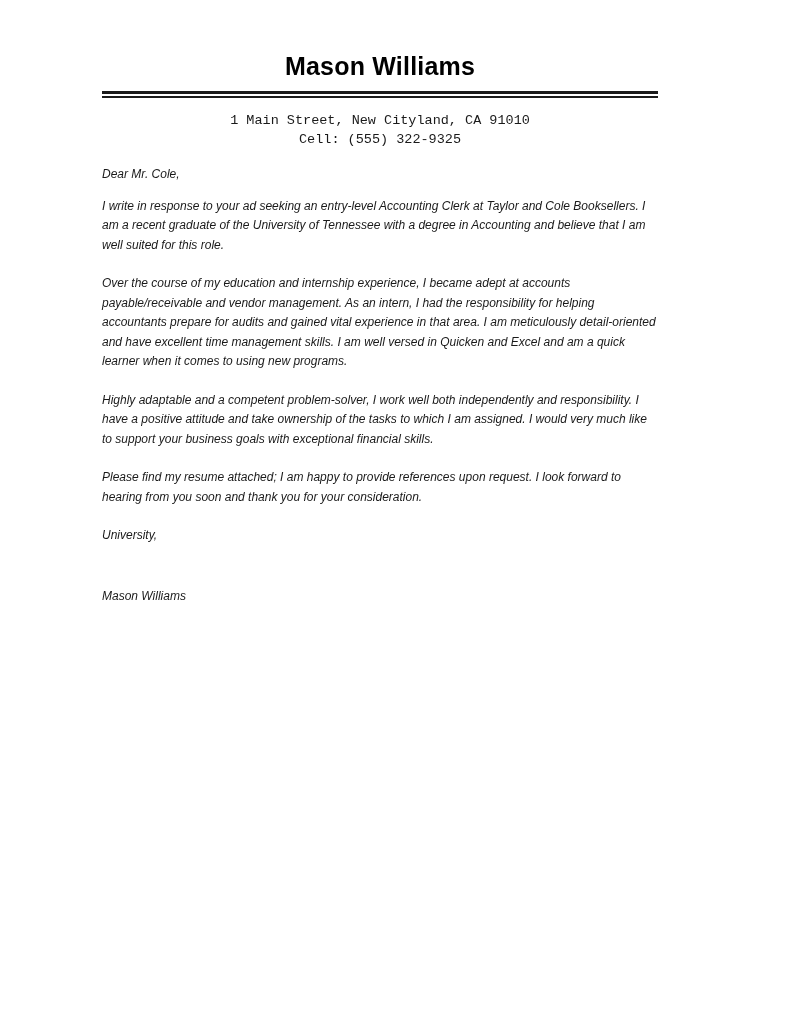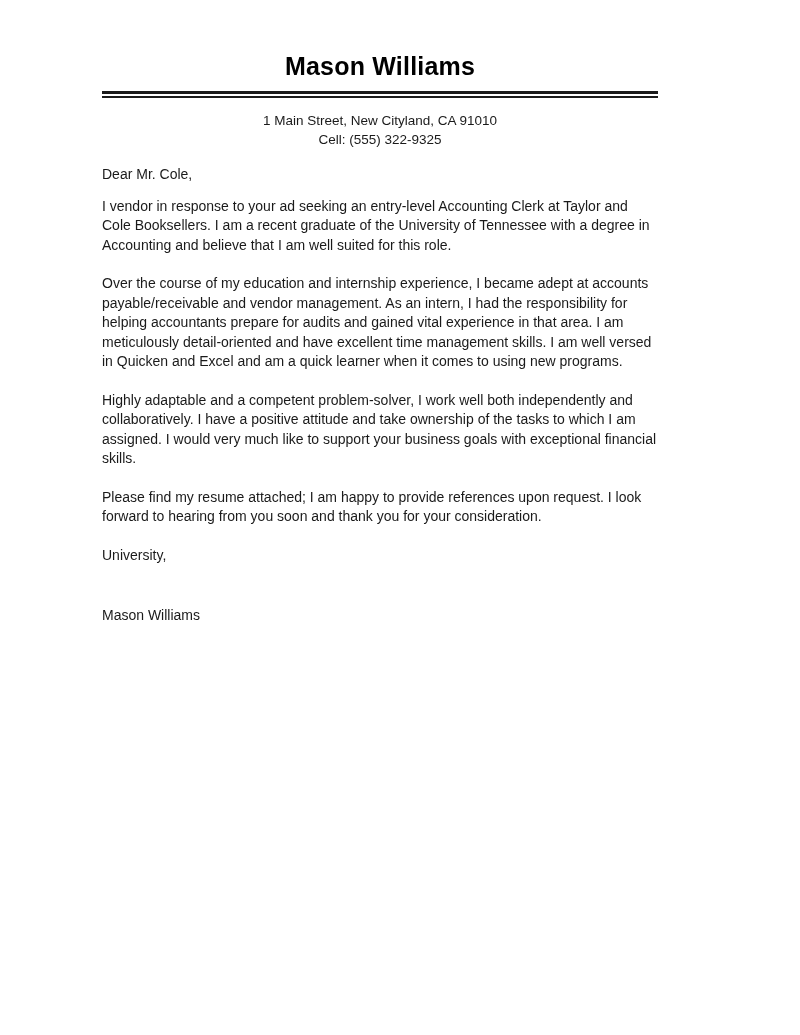--- a/index.html
+++ b/index.html
@@ -33,24 +33,26 @@
     margin: 0 0 14px 0;
   }
   .contact-block {
     text-align: center;
     font-size: 13.5px;
     line-height: 18.5px;
     margin-bottom: 16px;
   }
   .contact-block div {
     margin: 0;
+    font-family: Liberation Mono, monospace;
   }
   .letter-body {
-    font-size: 14px;
+    font-size: 12px;
     line-height: 19.5px;
+    font-style: italic;
   }
   .letter-body p {
     margin: 0 0 19px 0;
   }
   .letter-body p.salutation {
     margin-bottom: 12px;
   }
   .letter-body p.closing {
     margin-bottom: 0;
   }
@@ -69,25 +71,25 @@
   <div class="header-divider"></div>
 
   <div class="contact-block">
     <div>1 Main Street, New Cityland, CA 91010</div>
     <div>Cell: (555) 322-9325</div>
   </div>
 
   <div class="letter-body">
     <p class="salutation">Dear Mr. Cole,</p>
 
-    <p>I vendor in response to your ad seeking an entry-level Accounting Clerk at Taylor and Cole Booksellers. I am a recent graduate of the University of Tennessee with a degree in Accounting and believe that I am well suited for this role.</p>
+    <p>I write in response to your ad seeking an entry-level Accounting Clerk at Taylor and Cole Booksellers. I am a recent graduate of the University of Tennessee with a degree in Accounting and believe that I am well suited for this role.</p>
 
     <p>Over the course of my education and internship experience, I became adept at accounts payable/receivable and vendor management. As an intern, I had the responsibility for helping accountants prepare for audits and gained vital experience in that area. I am meticulously detail-oriented and have excellent time management skills. I am well versed in Quicken and Excel and am a quick learner when it comes to using new programs.</p>
 
-    <p>Highly adaptable and a competent problem-solver, I work well both independently and collaboratively. I have a positive attitude and take ownership of the tasks to which I am assigned. I would very much like to support your business goals with exceptional financial skills.</p>
+    <p>Highly adaptable and a competent problem-solver, I work well both independently and responsibility. I have a positive attitude and take ownership of the tasks to which I am assigned. I would very much like to support your business goals with exceptional financial skills.</p>
 
     <p>Please find my resume attached; I am happy to provide references upon request. I look forward to hearing from you soon and thank you for your consideration.</p>
 
     <p class="closing">University,</p>
 
     <p class="signature">Mason Williams</p>
   </div>
 
 </div>
 

